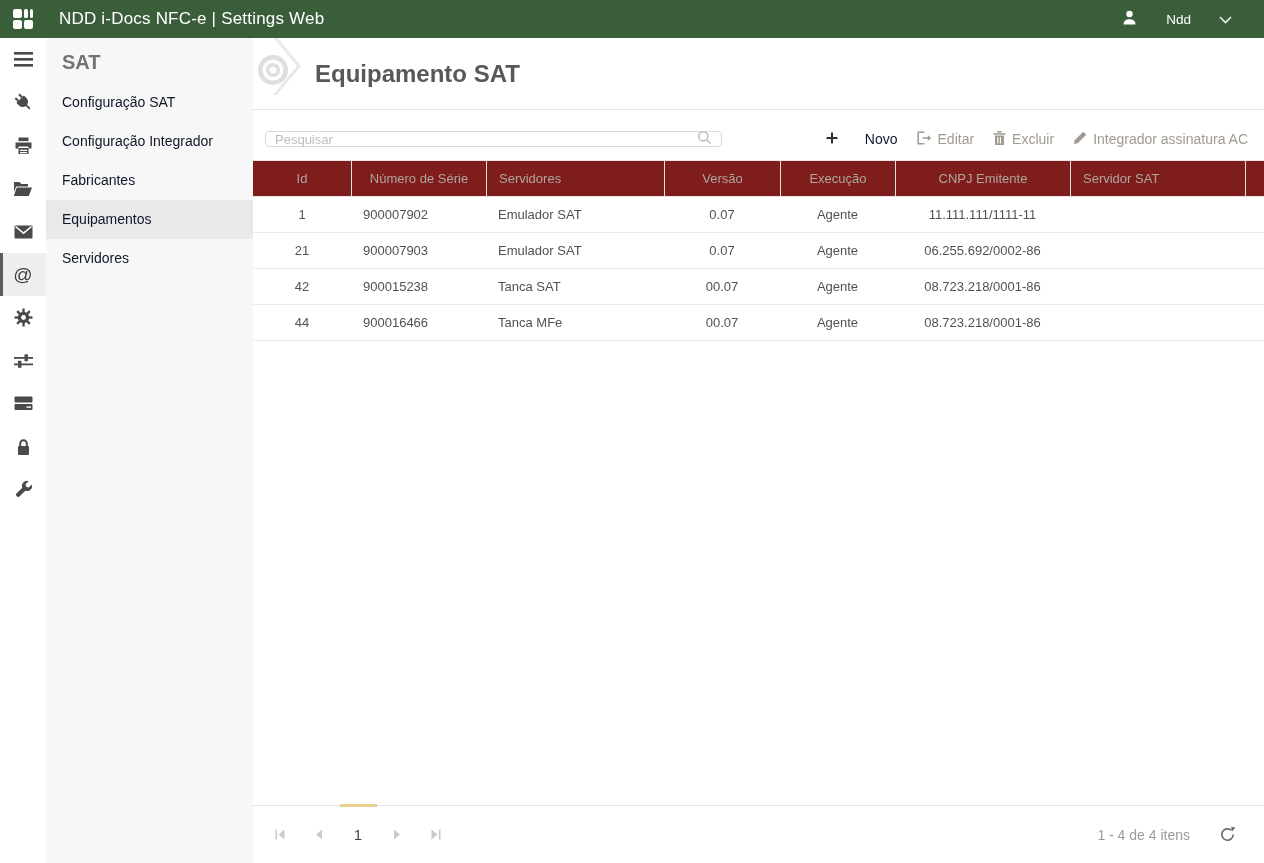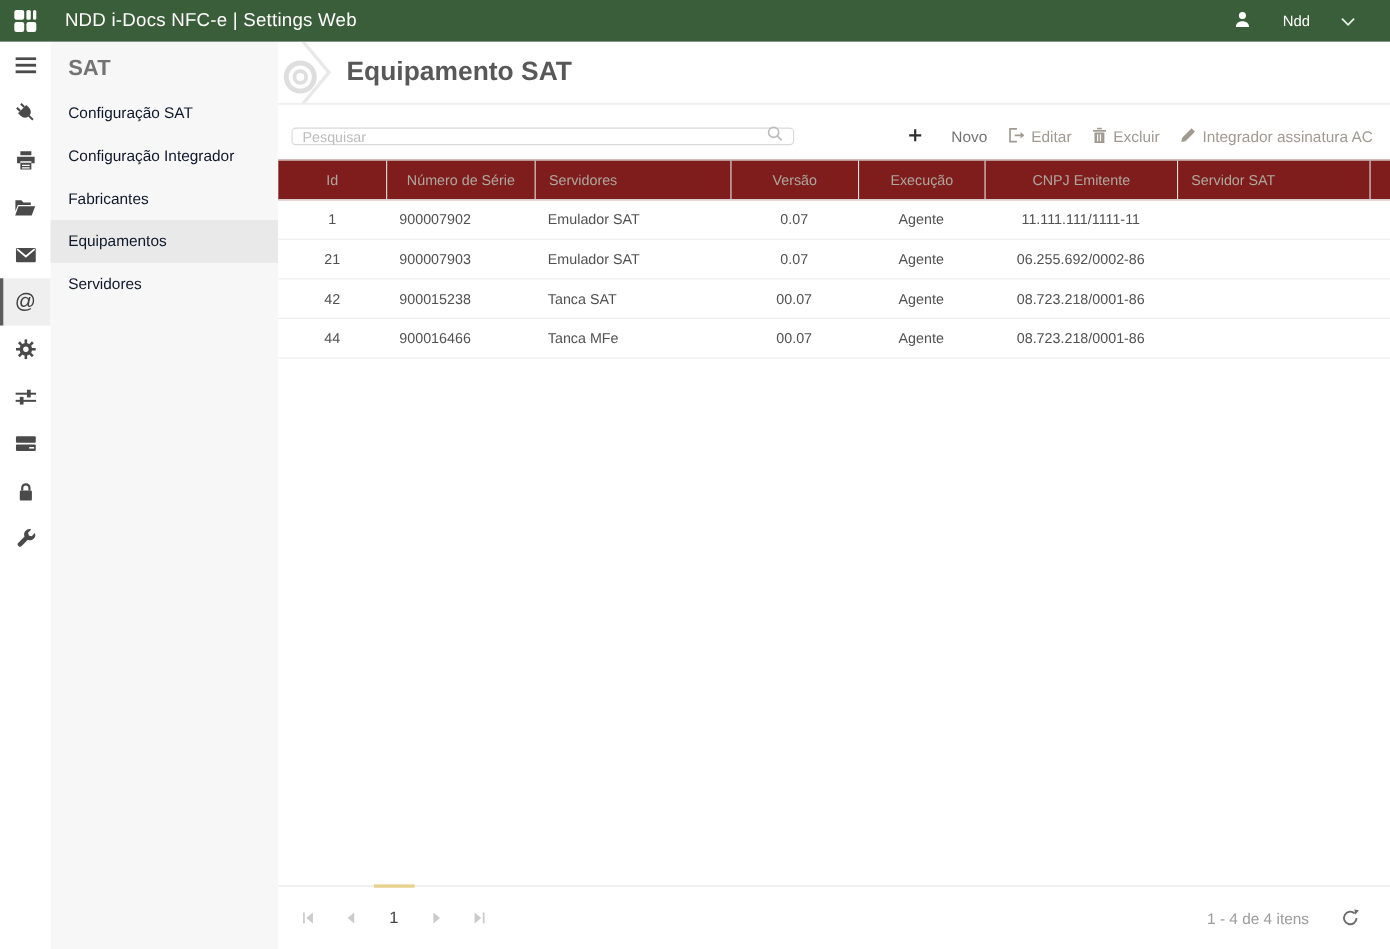--- a/index.html
+++ b/index.html
@@ -30,37 +30,37 @@
 
   
   .sidenav { width:207px; background:#f7f7f7; }
   .sidenav-title { padding:13px 16px 9px 16px; font-size:20px; font-weight:600; color:#737373; }
   .nav-item { height:39px; line-height:39px; padding-left:16px; font-size:14px;
     color:#0f172a; cursor:pointer; }
   .nav-item.selected { background:#e9e9e9; }
 
   
   .main { flex:1; display:flex; flex-direction:column; background:#fff; min-width:0; }
-  .page-header { height:57px; border-bottom:1px solid #e4e4e4; display:flex;
+  .page-header { height:72px; border-bottom:1px solid #e4e4e4; display:flex;
     align-items:center; position:relative; overflow:hidden; flex:0 0 auto; }
   .ph-icon { position:absolute; left:0; top:0; }
   .page-title { margin-left:62px; font-size:24px; font-weight:600; color:#585858; position:relative; }
 
   .content { flex:1; display:flex; flex-direction:column; min-height:0; }
 
   
   .actions-row { display:flex; align-items:center; margin:15px 16px 7px 12px; height:28px; flex:0 0 auto; }
   .search-box { width:457px; height:16px; border:1px solid #d9d9d9; border-radius:4px;
     display:flex; align-items:center; padding:0 9px; background:#fff; }
   .search-box input { flex:1; border:none; outline:none; font-size:13px; color:#555;
     font-family:"Liberation Sans", sans-serif; background:transparent; }
   .search-box input::placeholder { color:#bcbcbc; }
   .toolbar { margin-left:auto; display:flex; align-items:center; gap:19px; font-size:14px; }
   .tb-btn { display:flex; align-items:center; gap:6px; color:#a09a91; cursor:pointer; white-space:nowrap; }
-  .tb-btn.primary { color:#737373;gap:27px; }
+  .tb-btn.primary { color:#0f172a;gap:27px; }
 
   
   .grid-header { display:flex; height:37px; background:#7f1d1d; border-top:1px solid #e7e7e7;
     border-bottom:1px solid #e4e4e4; color:#ada79e; font-size:13px; flex:0 0 auto; }
   .gh-cell { display:flex; align-items:center; padding:0 12px; border-left:1px solid #e2e2e2;
     cursor:pointer; }
   .gh-cell:first-child { border-left:none; }
   .grid-row { display:flex; height:36px; border-bottom:1px solid #ececec; font-size:13px;
     color:#515151; cursor:pointer; }
   .cell { display:flex; align-items:center; padding:0 12px; }

